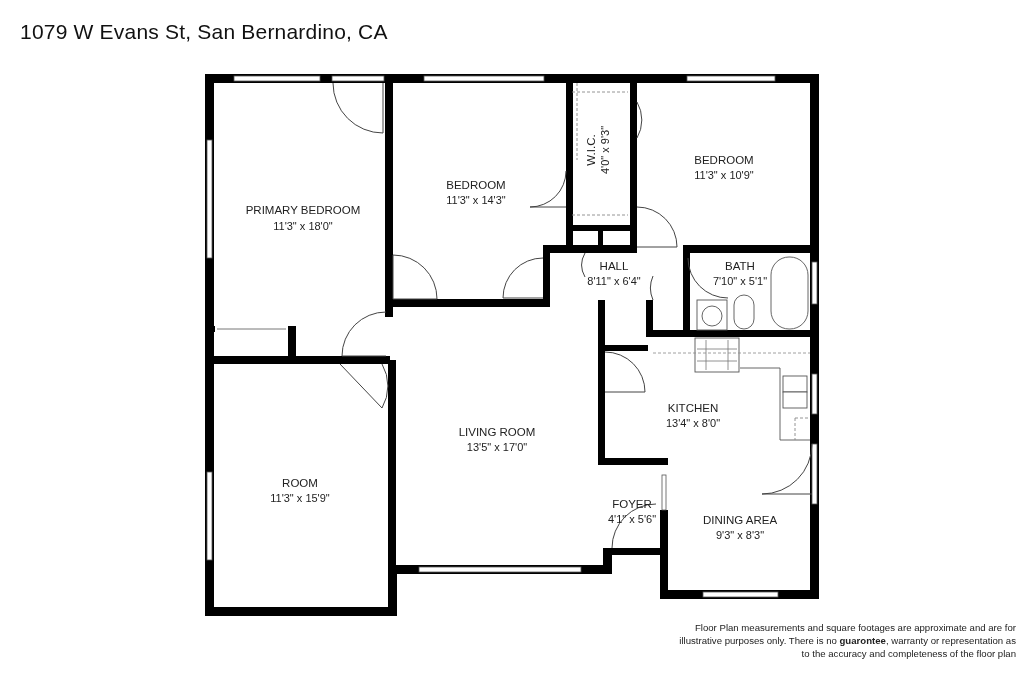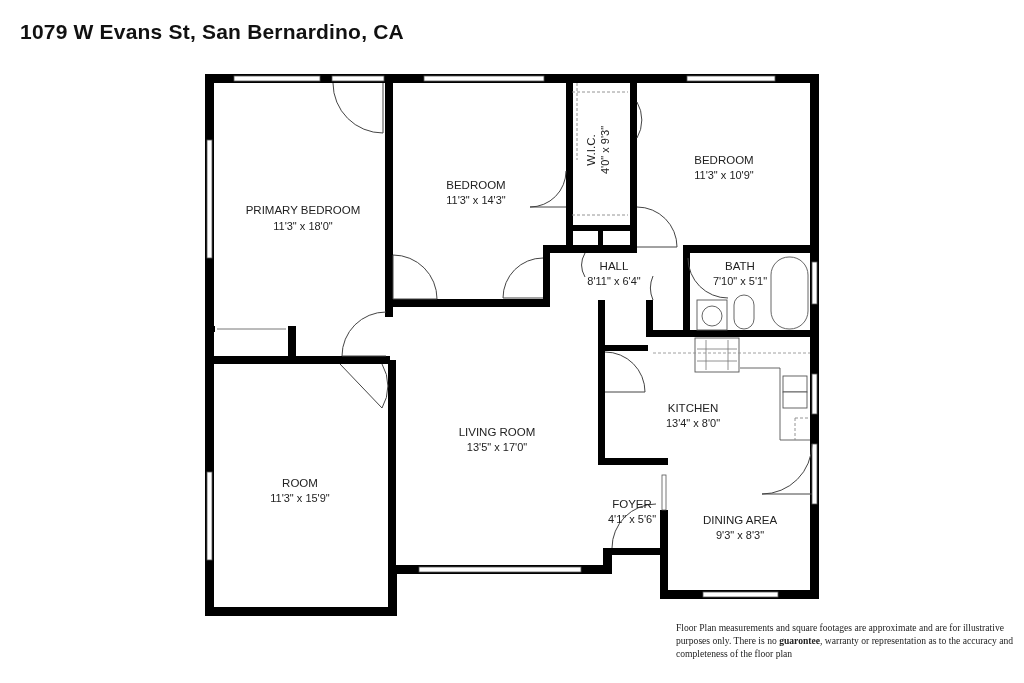--- a/index.html
+++ b/index.html
@@ -1,21 +1,21 @@
 <!DOCTYPE html>
 <html><head>
 <meta charset="utf-8">
 <style>
   html, body { margin:0; padding:0; background:#ffffff; }
   body { width:1024px; height:683px; position:relative; overflow:hidden; font-family:"Liberation Sans", sans-serif; }
-  .title { position:absolute; left:20px; top:20px; font-size:21px; font-weight:bold; color:#111; letter-spacing:0.2px; }
+  .title { position:absolute; left:20px; top:20px; font-size:21px; font-weight:normal; color:#111; letter-spacing:0.2px; }
   .plan { position:absolute; left:0; top:0; }
   .room-label { font-family:"Liberation Sans", sans-serif; font-size:11.5px; fill:#222; text-anchor:middle; }
   .dim-label { font-family:"Liberation Sans", sans-serif; font-size:11px; fill:#222; text-anchor:middle; }
-  .disclaimer { position:absolute; left:676px; top:621px; width:340px; font-size:9.6px; line-height:13px; color:#222; font-family:Liberation Serif, serif; }
+  .disclaimer { position:absolute; left:676px; top:621px; width:340px; font-size:9.6px; line-height:13px; color:#222; font-family:Liberation Sans, sans-serif;text-align:right; }
   .disclaimer b { font-weight:bold; }
   .wall { fill:#000; }
   .win { fill:#fff; stroke:#555; stroke-width:0.8; }
   .door { fill:none; stroke:#444; stroke-width:1; }
   .fix { fill:#fff; stroke:#555; stroke-width:0.9; }
   .dash { fill:none; stroke:#888; stroke-width:0.9; stroke-dasharray:3,2; }
 </style>
 </head>
 <body>
 

